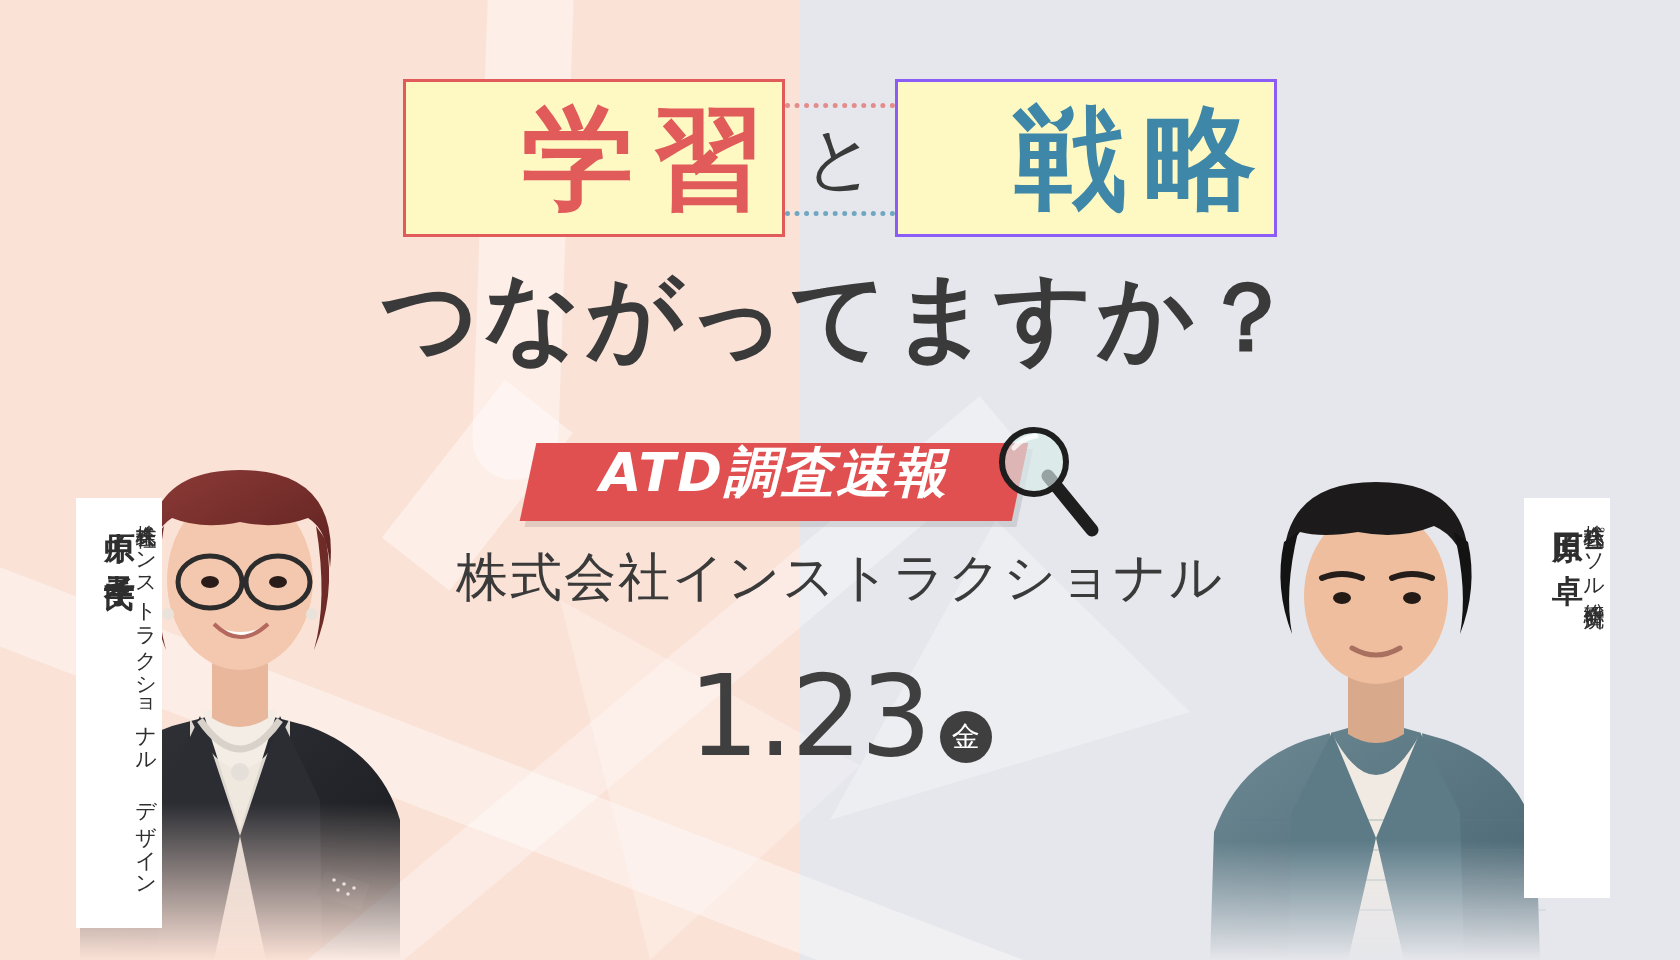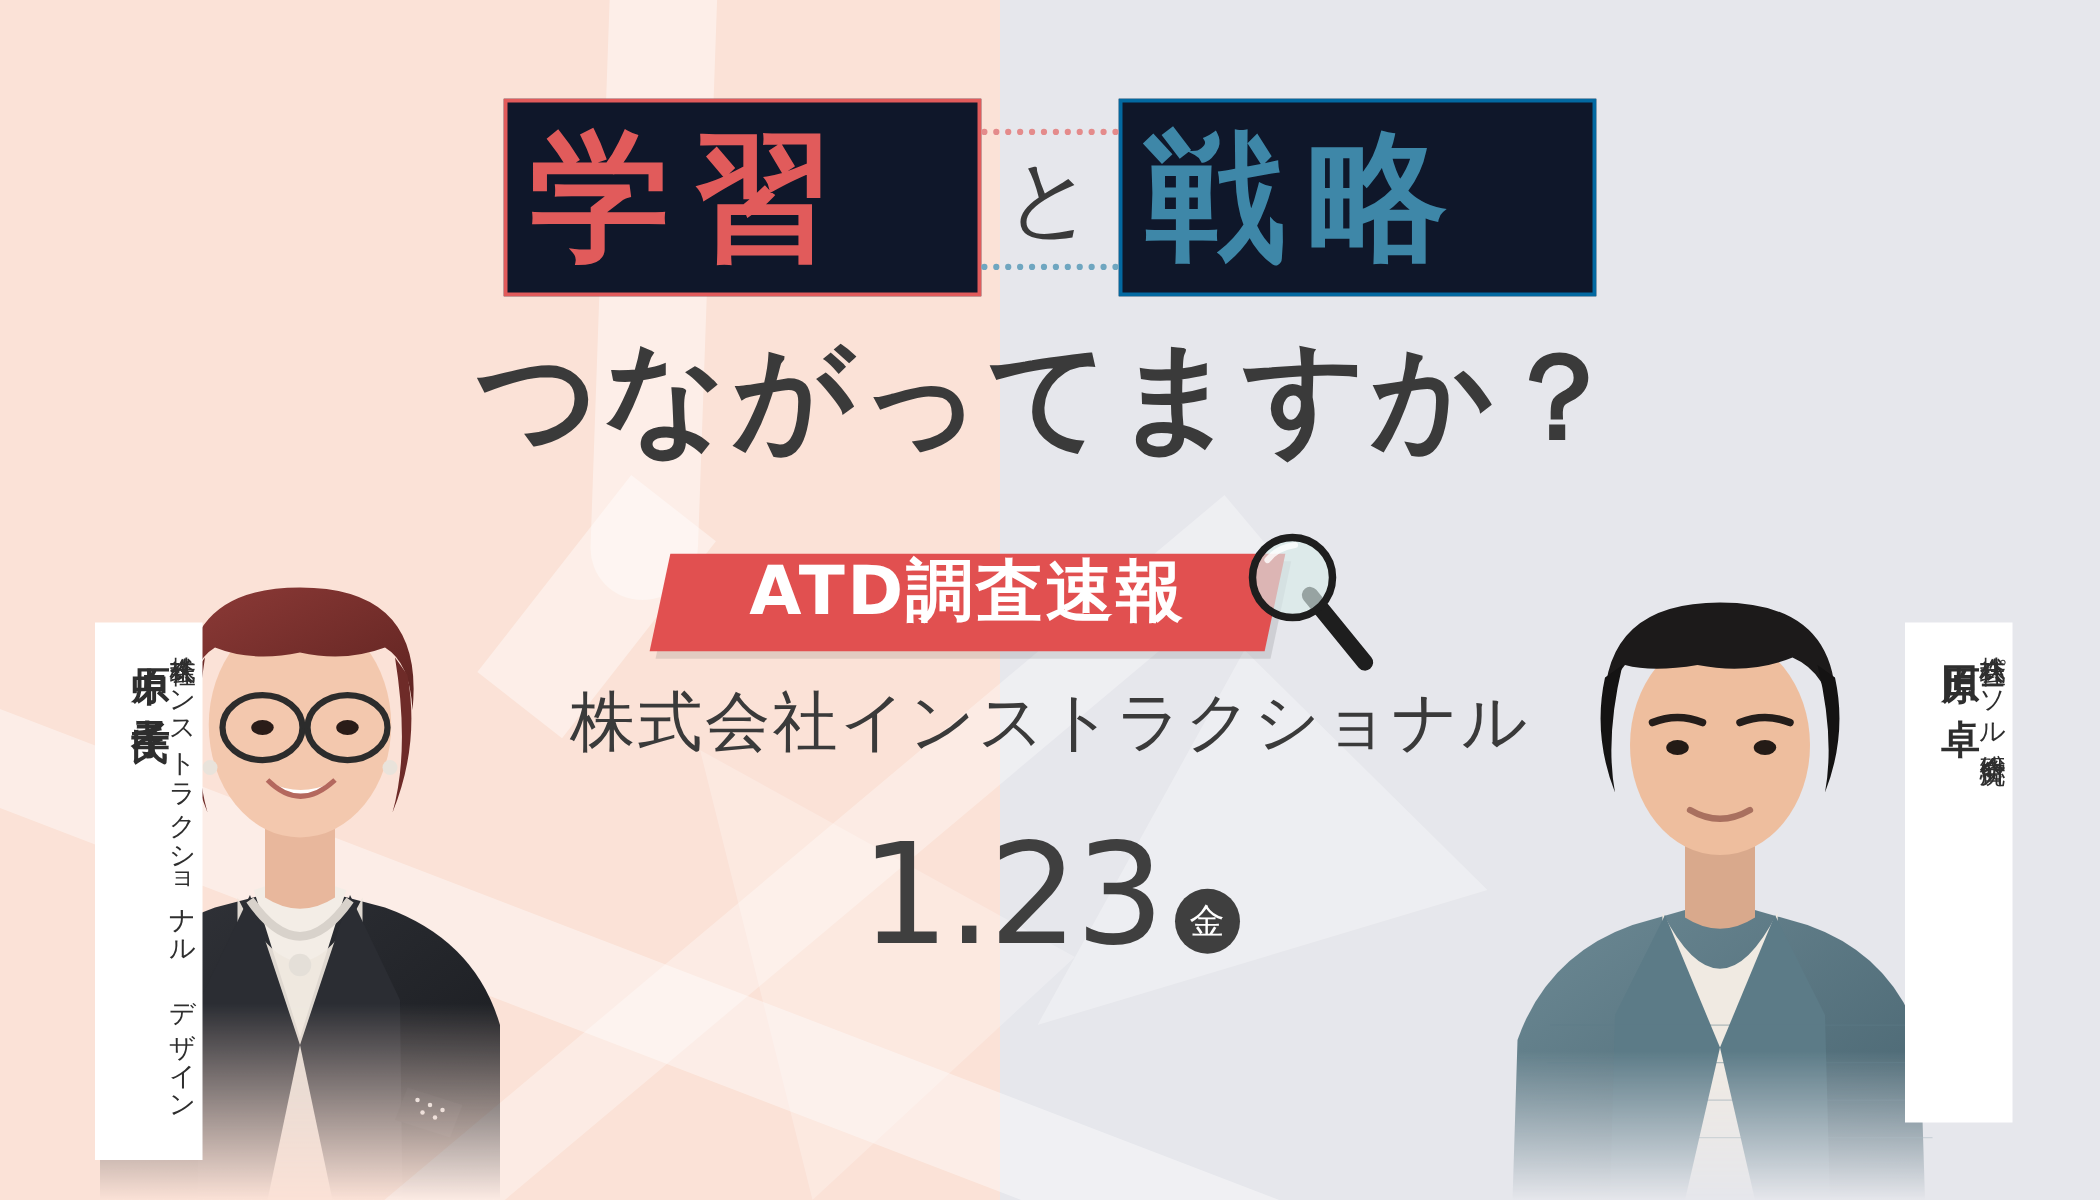--- a/index.html
+++ b/index.html
@@ -27,24 +27,24 @@
   .rb-fan{position:absolute;left:830px;top:520px;width:360px;height:300px;
        background:rgba(255,255,255,.30);
        clip-path:polygon(0 100%,46% 0,100% 64%);}
   .rb-fan2{position:absolute;left:560px;top:600px;width:300px;height:360px;
        background:rgba(255,255,255,.24);
        clip-path:polygon(0 0,100% 46%,30% 100%);}
 
   
   .title-row{position:absolute;left:0;top:78px;width:1680px;height:160px;
      display:flex;align-items:center;justify-content:center;}
-  .kbox{background:#0f172a;display:flex;align-items:center;justify-content:flex-start;
+  .kbox{background:#fef9c3;display:flex;align-items:center;justify-content:flex-end;
      height:158px;box-sizing:border-box;}
   .kbox-red{border:3px solid #E15B5B;width:382px;}
-  .kbox-blue{border:3px solid #0369a1;width:382px;}
+  .kbox-blue{border:3px solid #8b5cf6;width:382px;}
   .kchar{font-family:"DejaVu Sans","Liberation Sans",sans-serif;
      font-size:112px;font-weight:700;line-height:1;letter-spacing:18px;
      text-indent:18px;}
   .k-red{color:#E15B5B;}
   .k-blue{color:#3E87A8;}
 
   .conj-wrap{position:relative;width:110px;height:158px;display:flex;
      align-items:center;justify-content:center;}
   .conj{font-family:"DejaVu Sans","Liberation Sans",sans-serif;
      font-size:70px;font-weight:400;color:#3A3A3A;line-height:1;}
@@ -57,21 +57,21 @@
      font-family:"DejaVu Sans","Liberation Sans",sans-serif;
      font-size:96px;font-weight:700;color:#3A3A3A;letter-spacing:4px;line-height:1.15;}
 
   
   .badge{position:absolute;left:528px;top:443px;width:492px;height:78px;
      background:#E15050;transform:skewX(-12deg);
      box-shadow:6px 6px 0 rgba(0,0,0,.10);}
   .badge-txt{position:absolute;left:528px;top:443px;width:492px;height:60px;
      display:flex;align-items:center;justify-content:center;
      font-family:"DejaVu Sans","Liberation Sans",sans-serif;
-     font-size:54px;font-weight:700;color:#fff;letter-spacing:2px;}
+     font-size:54px;font-weight:700;color:#fff;font-style:italic;letter-spacing:2px;}
 
   
   .mag{position:absolute;left:988px;top:418px;width:120px;height:120px;}
 
   
   .subtitle{position:absolute;left:0;top:543px;width:1680px;text-align:center;
      font-family:"DejaVu Sans","Liberation Sans",sans-serif;
      font-size:52px;font-weight:500;color:#3A3A3A;letter-spacing:2px;}
 
   

